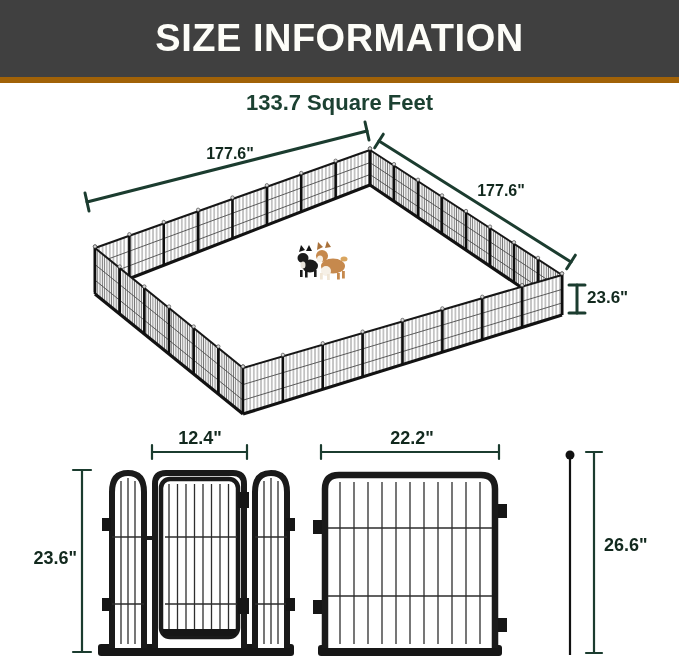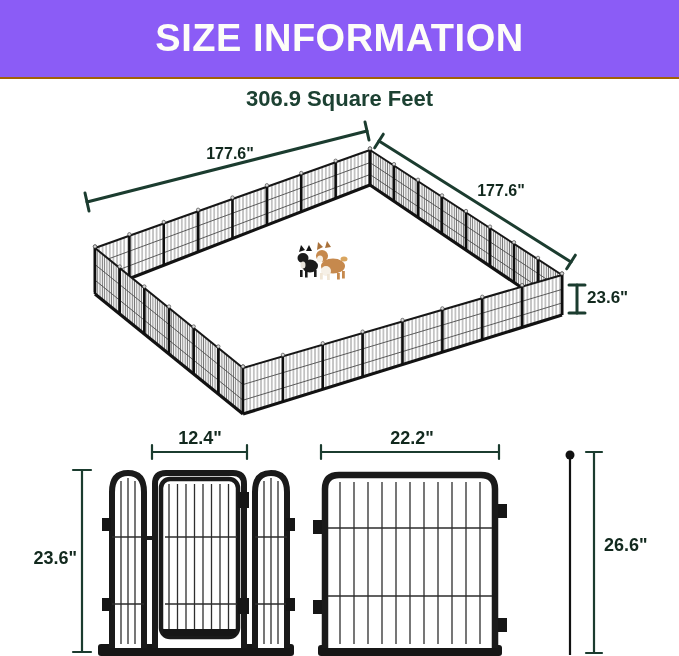--- a/index.html
+++ b/index.html
@@ -1,22 +1,22 @@
 <!DOCTYPE html>
 <html><head>
 <meta charset="utf-8">
 <style>
   html,body{margin:0;padding:0;}
   body{
     width:679px;height:656px;position:relative;overflow:hidden;
     background:#ffffff;font-family:"Liberation Sans",sans-serif;
   }
   .header{
-    position:relative;z-index:2;height:77px;background:#8b5cf6;
-    border-bottom:2px solid #a16207;
+    position:relative;z-index:2;height:77px;background:#404040;
+    border-bottom:6px solid #a16207;
     display:flex;align-items:center;justify-content:center;
   }
   .header .title{
     color:#FDFDF8;font-size:38px;font-weight:800;letter-spacing:.5px;margin:0;
   }
   .subtitle{
     position:relative;z-index:2;text-align:center;margin-top:7px;
     color:#1C4132;font-size:22px;font-weight:800;
   }
   svg.scene{position:absolute;left:0;top:0;z-index:1;}
@@ -26,21 +26,21 @@
   .frame{fill:#ffffff;stroke:#1A1A1A;}
   .wire{stroke:#2E2E2E;stroke-width:1.3;fill:none;}
   .tab{fill:#161616;}
 </style>
 </head>
 <body>
 
 <div class="header">
   <h1 class="title">SIZE INFORMATION</h1>
 </div>
-<div class="subtitle">306.9 Square Feet</div>
+<div class="subtitle">133.7 Square Feet</div>
 
 <svg class="scene" width="679" height="656" viewBox="0 0 679 656">
   <defs>
     <pattern id="meshA" width="3.6" height="8" patternUnits="userSpaceOnUse">
       <path d="M1.8,0 V8" stroke="#707070" stroke-width="0.8"></path>
     </pattern>
     <pattern id="meshB" width="2.3" height="8" patternUnits="userSpaceOnUse">
       <path d="M1.1,0 V8" stroke="#6A6A6A" stroke-width="0.8"></path>
     </pattern>
   </defs>

